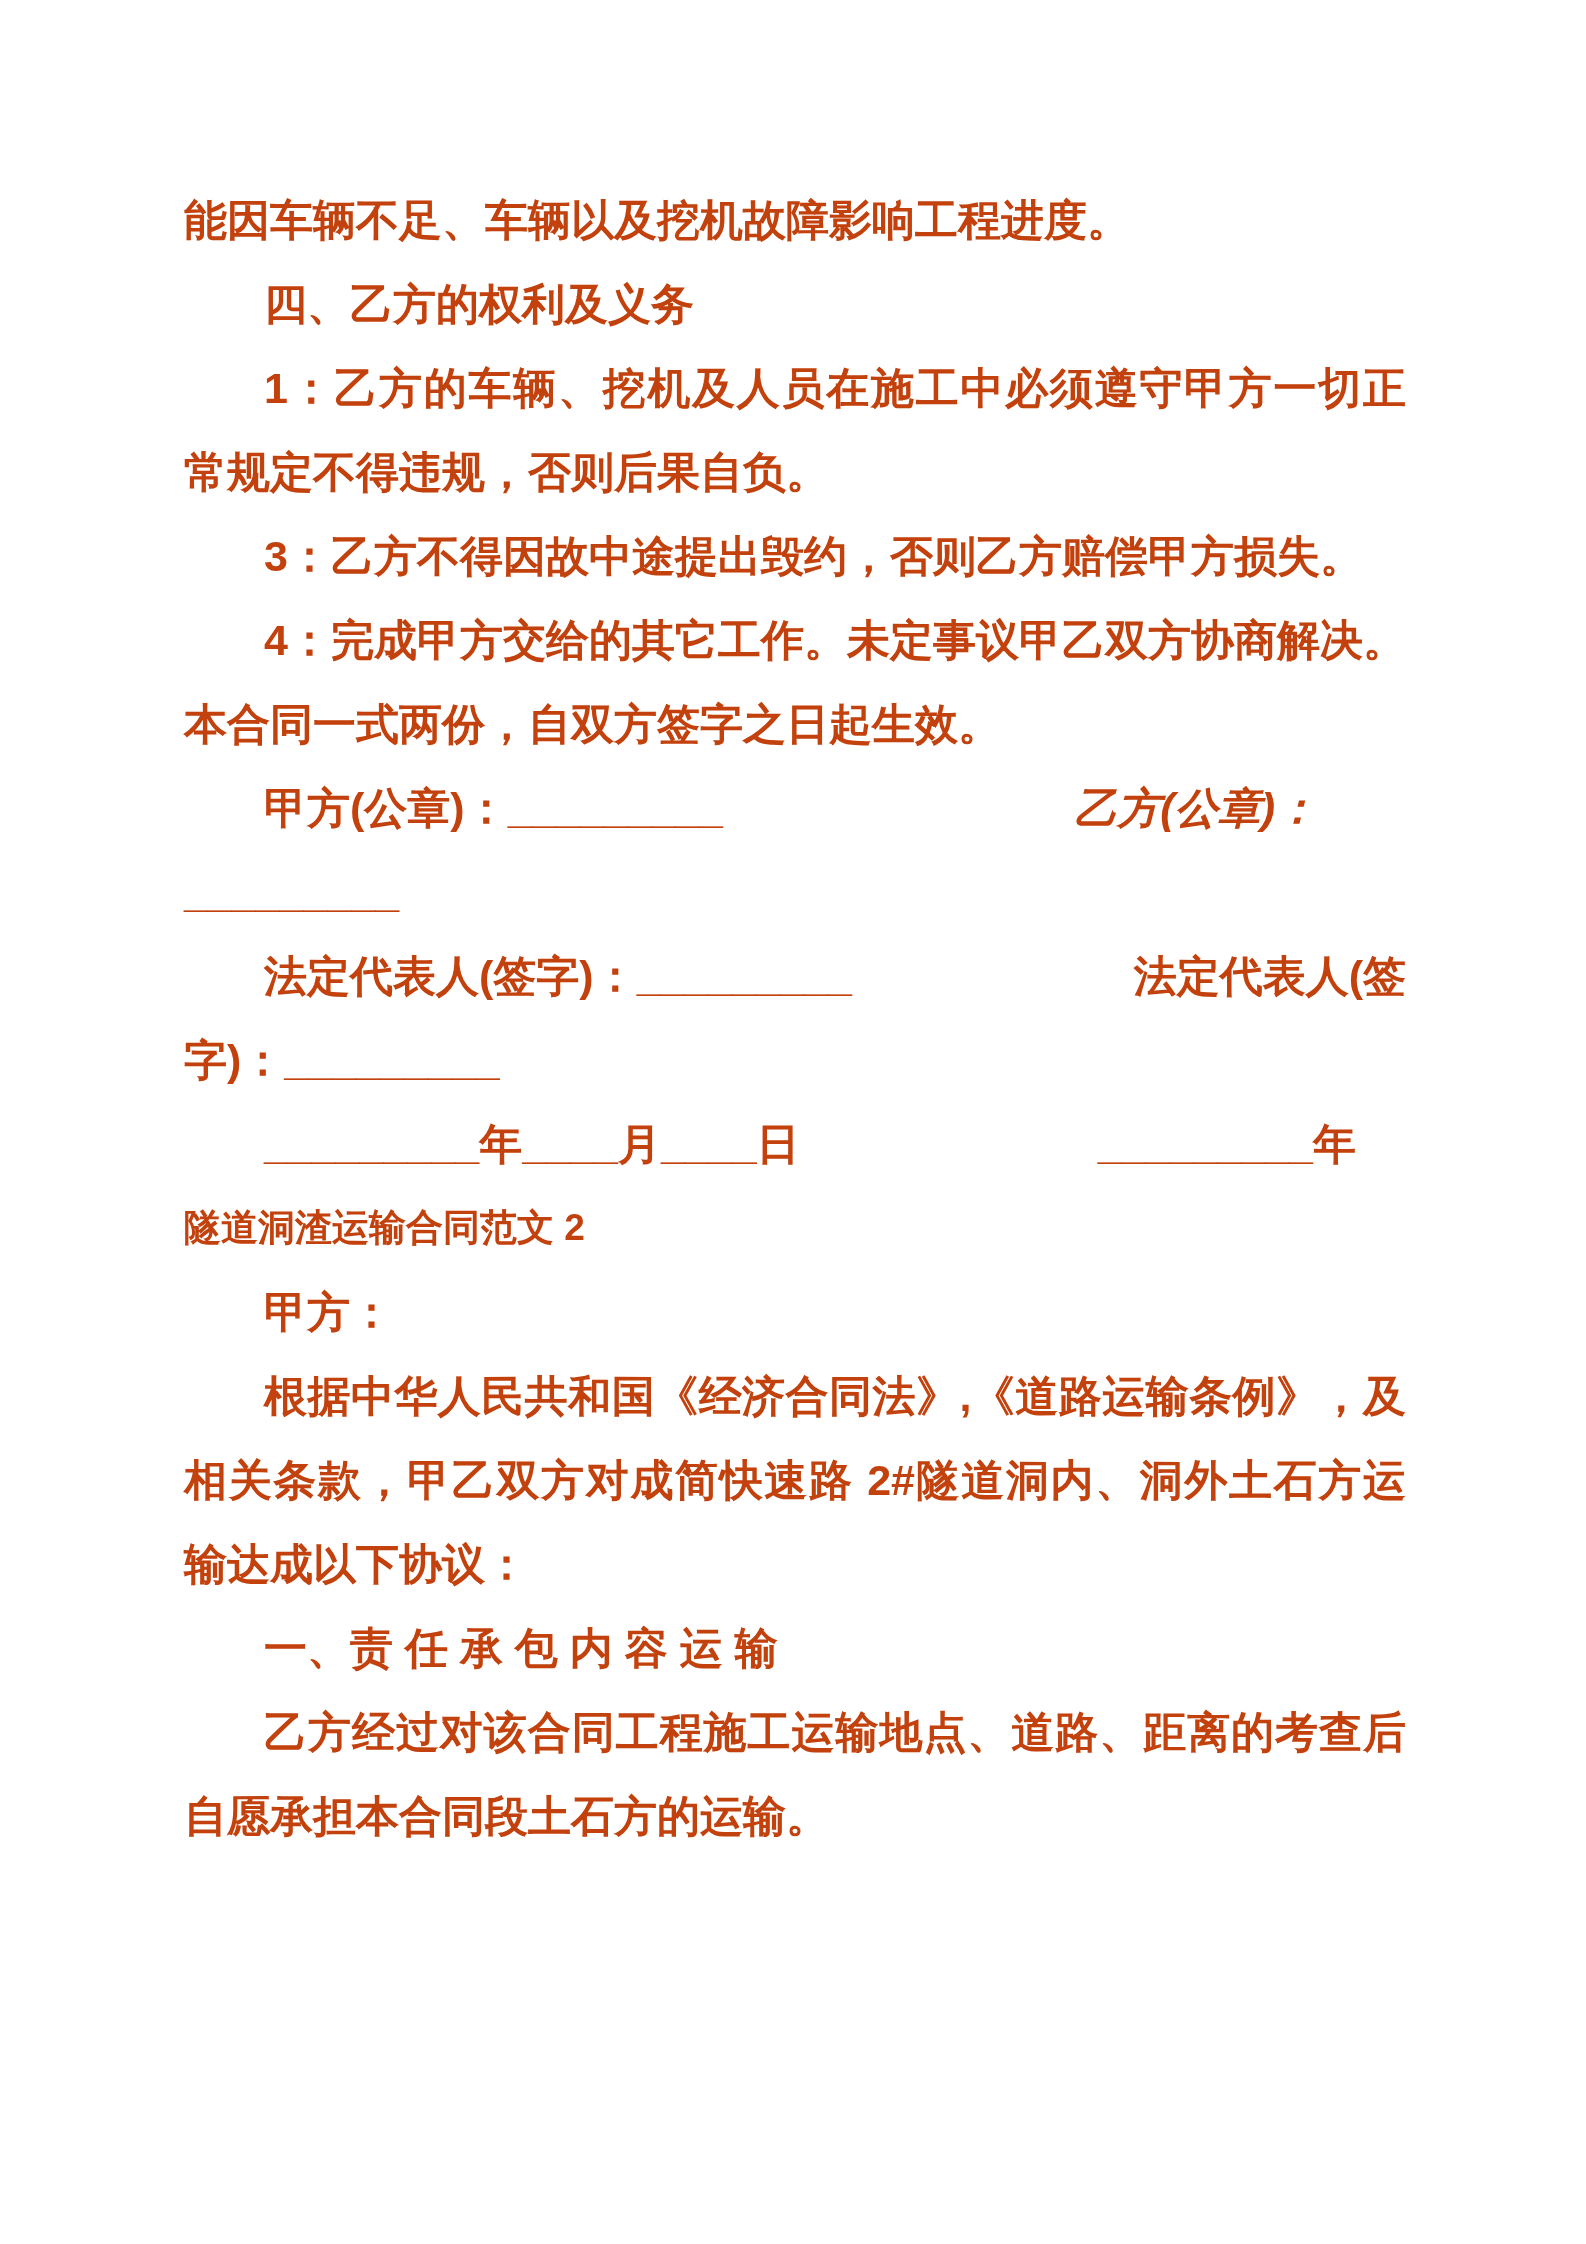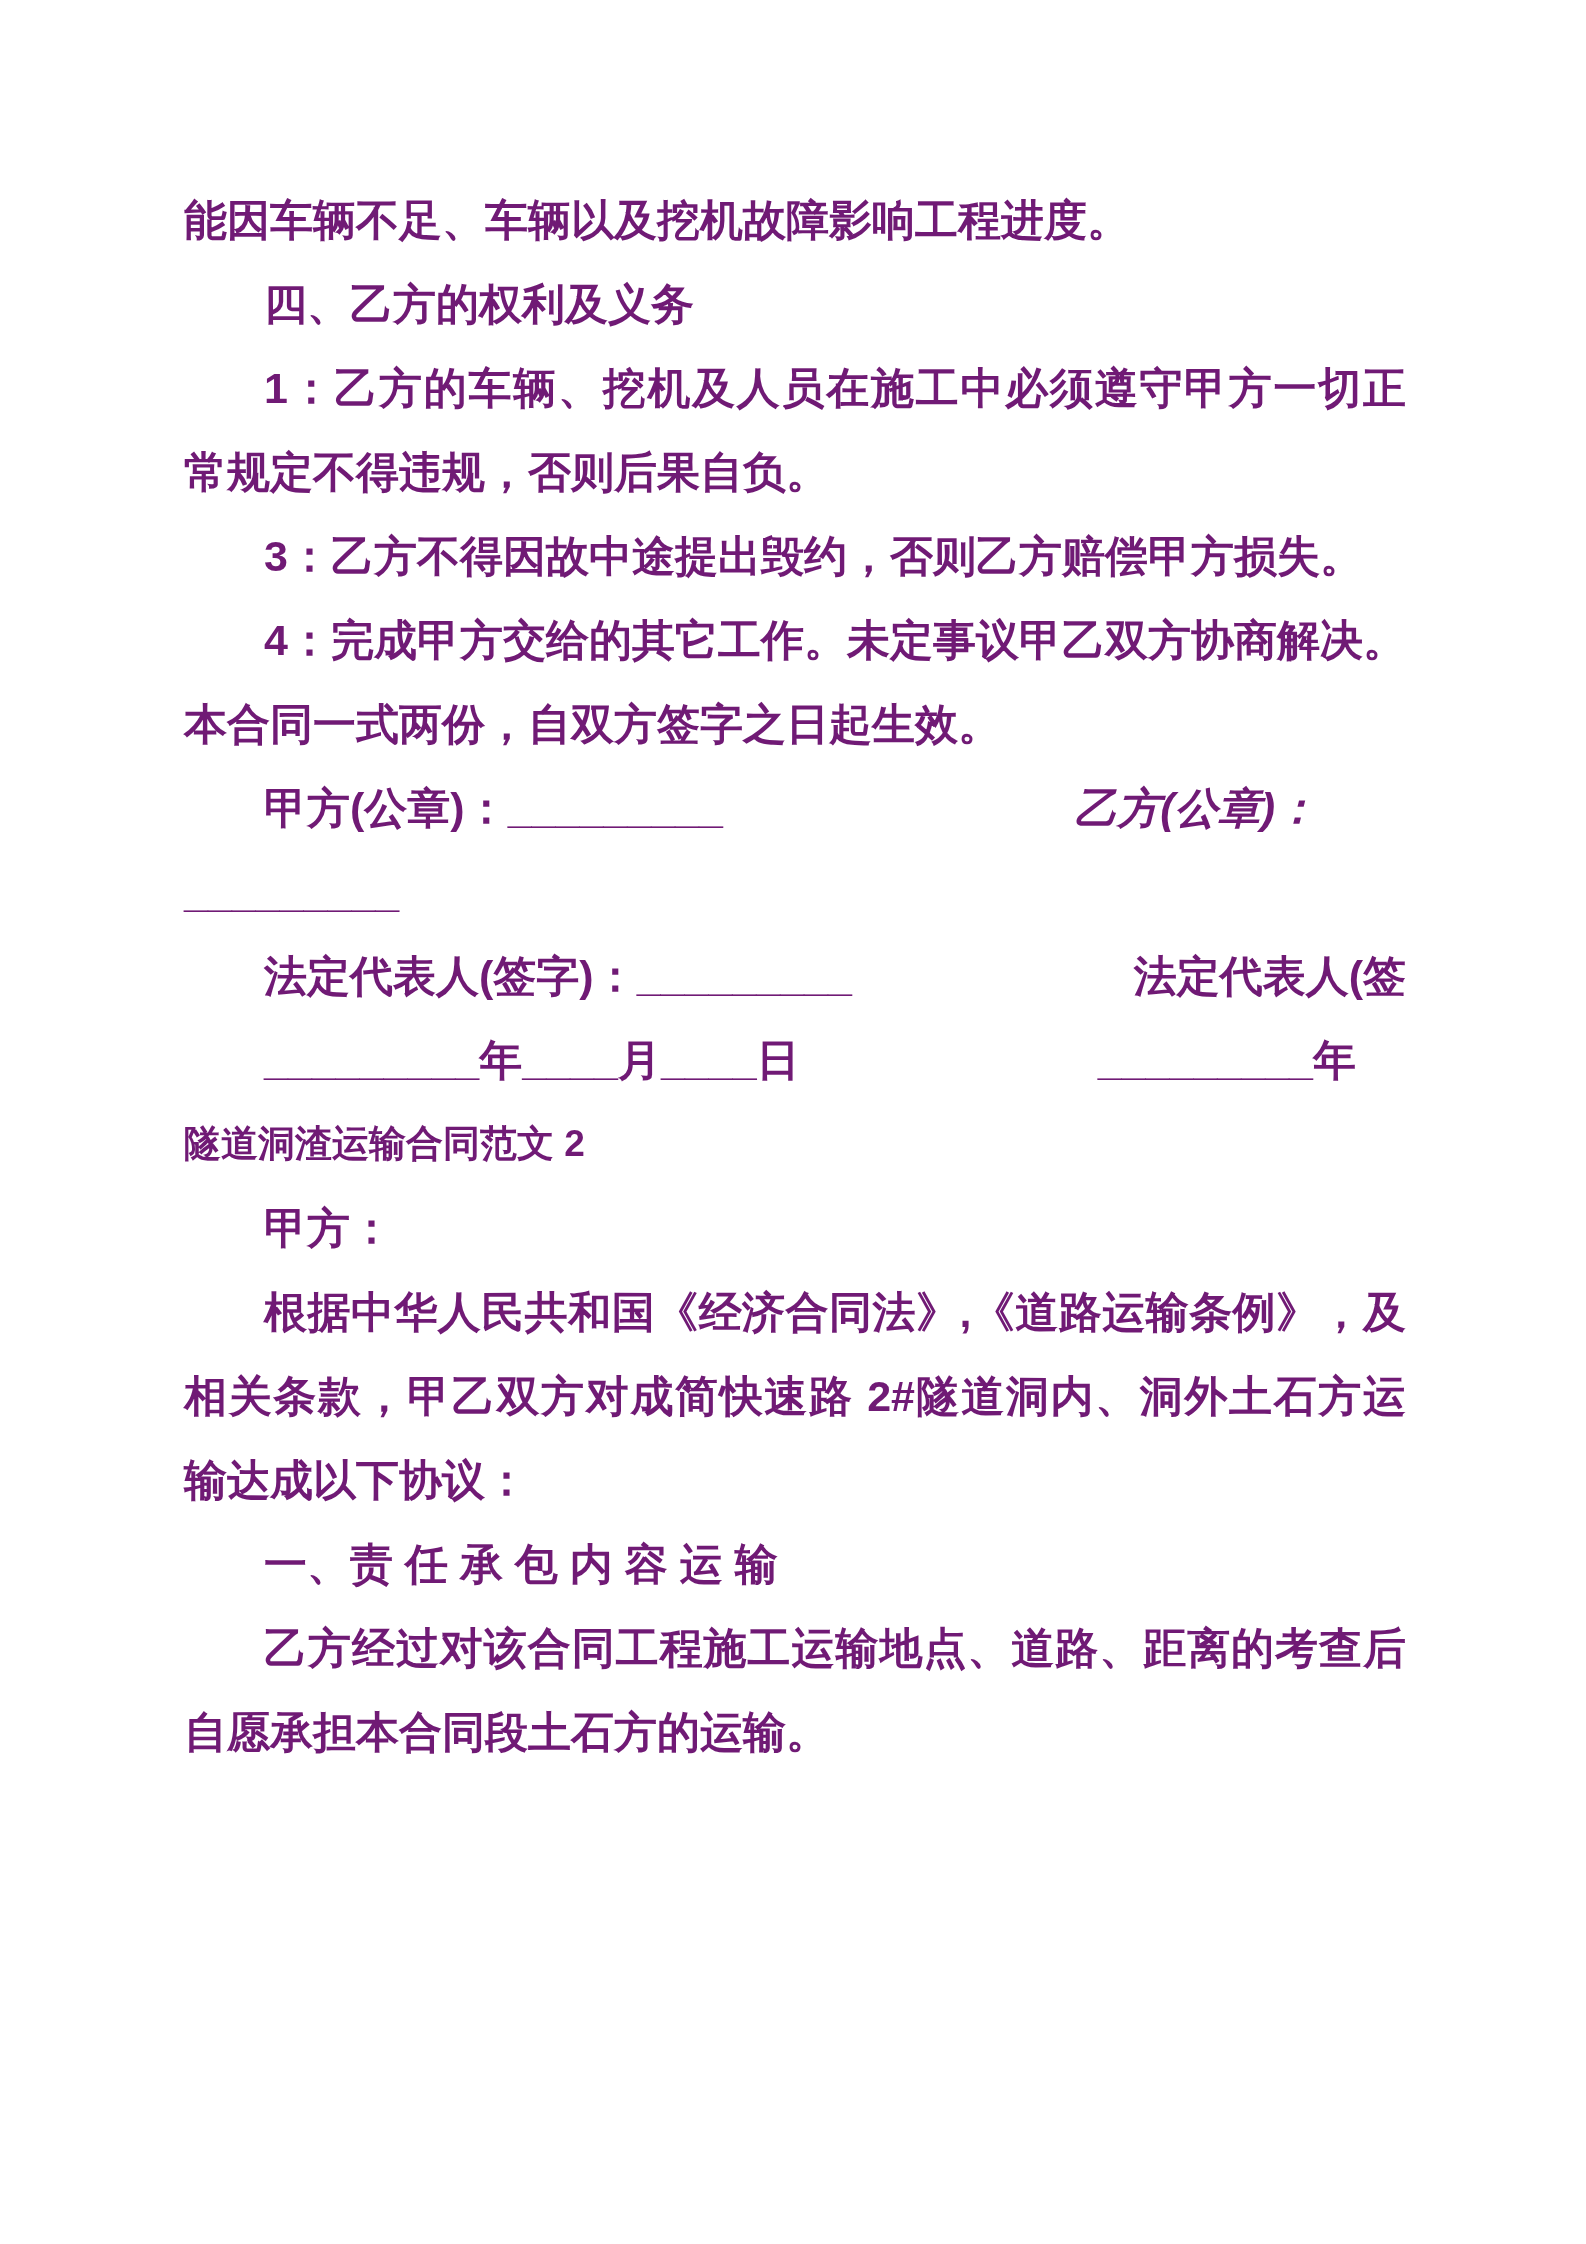--- a/index.html
+++ b/index.html
@@ -6,21 +6,21 @@
     margin: 0;
     padding: 0;
     background: #ffffff;
   }
   .page {
     position: relative;
     width: 1558px;
     height: 2244px;
     margin: 0 auto;
     background: #ffffff;
-    color: #701a75;
+    color: #c2410c;
     font-family: "Liberation Sans", sans-serif;
     font-weight: bold;
     font-size: 43px;
     box-sizing: border-box;
     padding: 178px 166px 0 170px;
     overflow: hidden;
   }
   .line {
     line-height: 84px;
     min-height: 84px;
@@ -72,20 +72,21 @@
   <div class="line split">
     <span class="seg left">甲方(公章)：_________</span>
     <span class="seg mr-lg">乙方(公章)：</span>
   </div>
   <div class="line">_________</div>
 
   <div class="line split">
     <span class="seg left">法定代表人(签字)：_________</span>
     <span class="seg">法定代表人(签</span>
   </div>
+  <div class="line">字)：_________</div>
 
   <div class="line split">
     <span class="seg left">_________年____月____日</span>
     <span class="seg mr-sm">_________年</span>
   </div>
 
   <div class="line title">隧道洞渣运输合同范文 2</div>
 
   <div class="line indent">甲方：</div>
 

